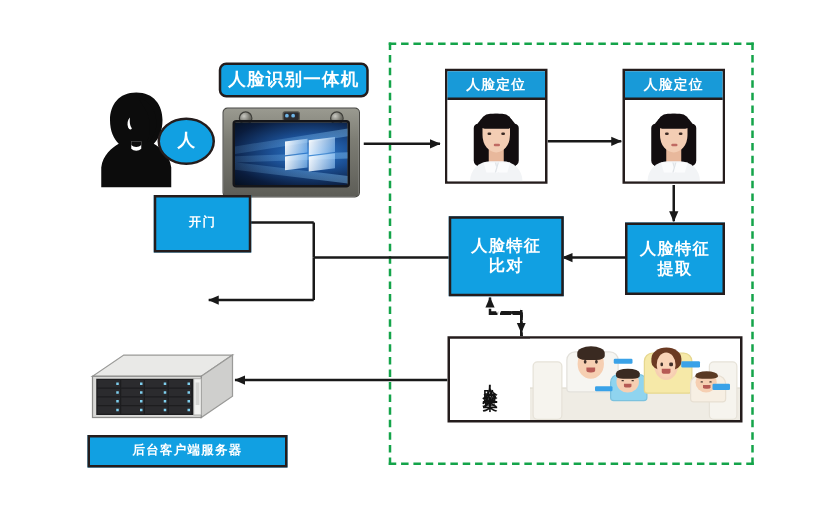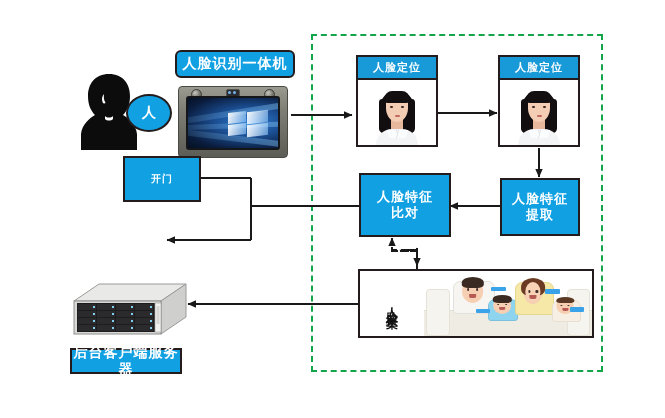--- a/index.html
+++ b/index.html
@@ -314,21 +314,21 @@
           <rect x="62" y="46" width="2" height="2"></rect>
             <rect x="81" y="46" width="2" height="2"></rect>
         </g>
       </g>
 
       <rect x="86" y="22" width="6" height="29" fill="#f2f2f0" stroke="#a5a5a3" stroke-width="0.7"></rect>
       <rect x="87.5" y="25" width="3" height="18" fill="#d6d6d4"></rect>
     </svg>
   </div>
 
-  <div class="bluebox" style="left:70px;top:348px;width:112px;height:26px;font-size:14px;">后台客户端服务器</div>
+  <div class="bluebox" style="left:70px;top:348px;width:160px;height:26px;font-size:10px;">后台客户端服务器</div>
 
   <div class="photocard" style="left:356px;top:55px;width:82px;height:92px;">
     <div class="pc-head">人脸定位</div>
     <div class="pc-body">
       <div class="portrait">
         <div class="pt-hairback"></div>
         <div class="pt-hairL"></div>
           <div class="pt-hairR"></div>
         <div class="pt-neck"></div>
         <div class="pt-face"></div>

